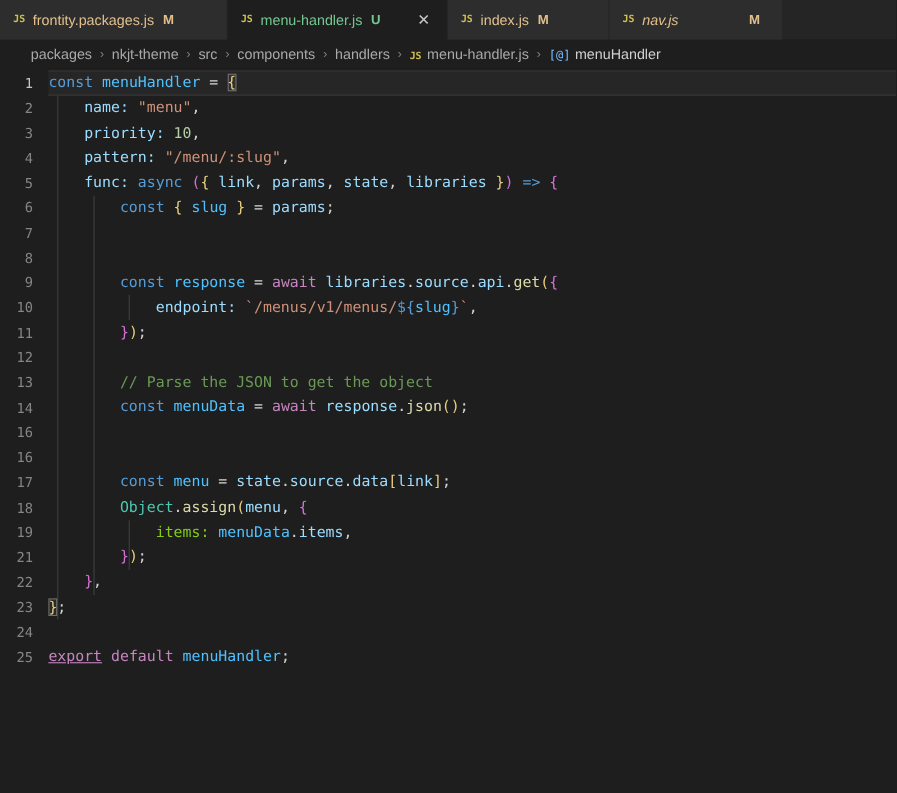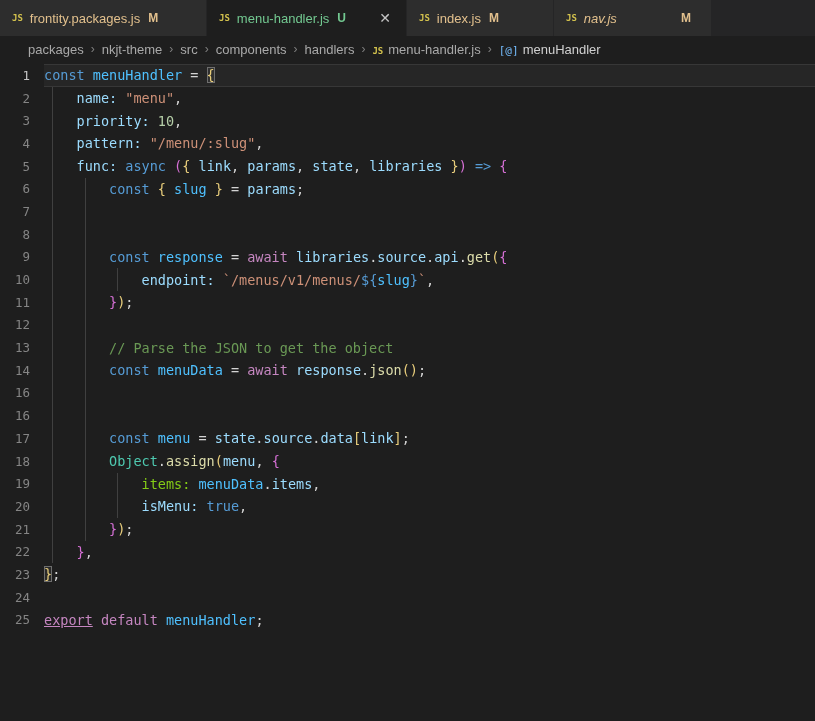--- a/index.html
+++ b/index.html
@@ -168,24 +168,20 @@
       </div>
       <div class="line">
         <span class="ln">18</span>
         <span class="code"><span style="color: rgb(212, 212, 212);">        </span><span style="color: rgb(78, 201, 176);">Object</span><span style="color: rgb(212, 212, 212);">.</span><span style="color: rgb(220, 220, 170);">assign</span><span style="color: rgb(233, 206, 124);">(</span><span style="color: rgb(156, 220, 254);">menu</span><span style="color: rgb(212, 212, 212);">, </span><span style="color: rgb(214, 112, 214);">{</span></span>
       </div>
       <div class="line">
         <span class="ln">19</span>
         <span class="code"><span style="color: #84cc16;">            items:</span><span style="color: rgb(212, 212, 212);"> </span><span style="color: rgb(79, 193, 255);">menuData</span><span style="color: rgb(212, 212, 212);">.</span><span style="color: rgb(156, 220, 254);">items</span><span style="color: rgb(212, 212, 212);">,</span></span>
       </div>
       <div class="line">
-        <span class="ln">20</span>
-        <span class="code"><span style="color: rgb(156, 220, 254);">            isMenu:</span><span style="color: rgb(212, 212, 212);"> </span><span style="color: rgb(86, 156, 214);">true</span><span style="color: rgb(212, 212, 212);">,</span></span>
-      </div>
-      <div class="line">
         <span class="ln">21</span>
         <span class="code"><span style="color: rgb(212, 212, 212);">        </span><span style="color: rgb(214, 112, 214);">}</span><span style="color: rgb(233, 206, 124);">)</span><span style="color: rgb(212, 212, 212);">;</span></span>
       </div>
       <div class="line">
         <span class="ln">22</span>
         <span class="code"><span style="color: rgb(212, 212, 212);">    </span><span style="color: rgb(214, 112, 214);">}</span><span style="color: rgb(212, 212, 212);">,</span></span>
       </div>
       <div class="line">
         <span class="ln">23</span>
         <span class="code"><span class="match" style="color: rgb(233, 206, 124);">}</span><span style="color: rgb(212, 212, 212);">;</span></span>

